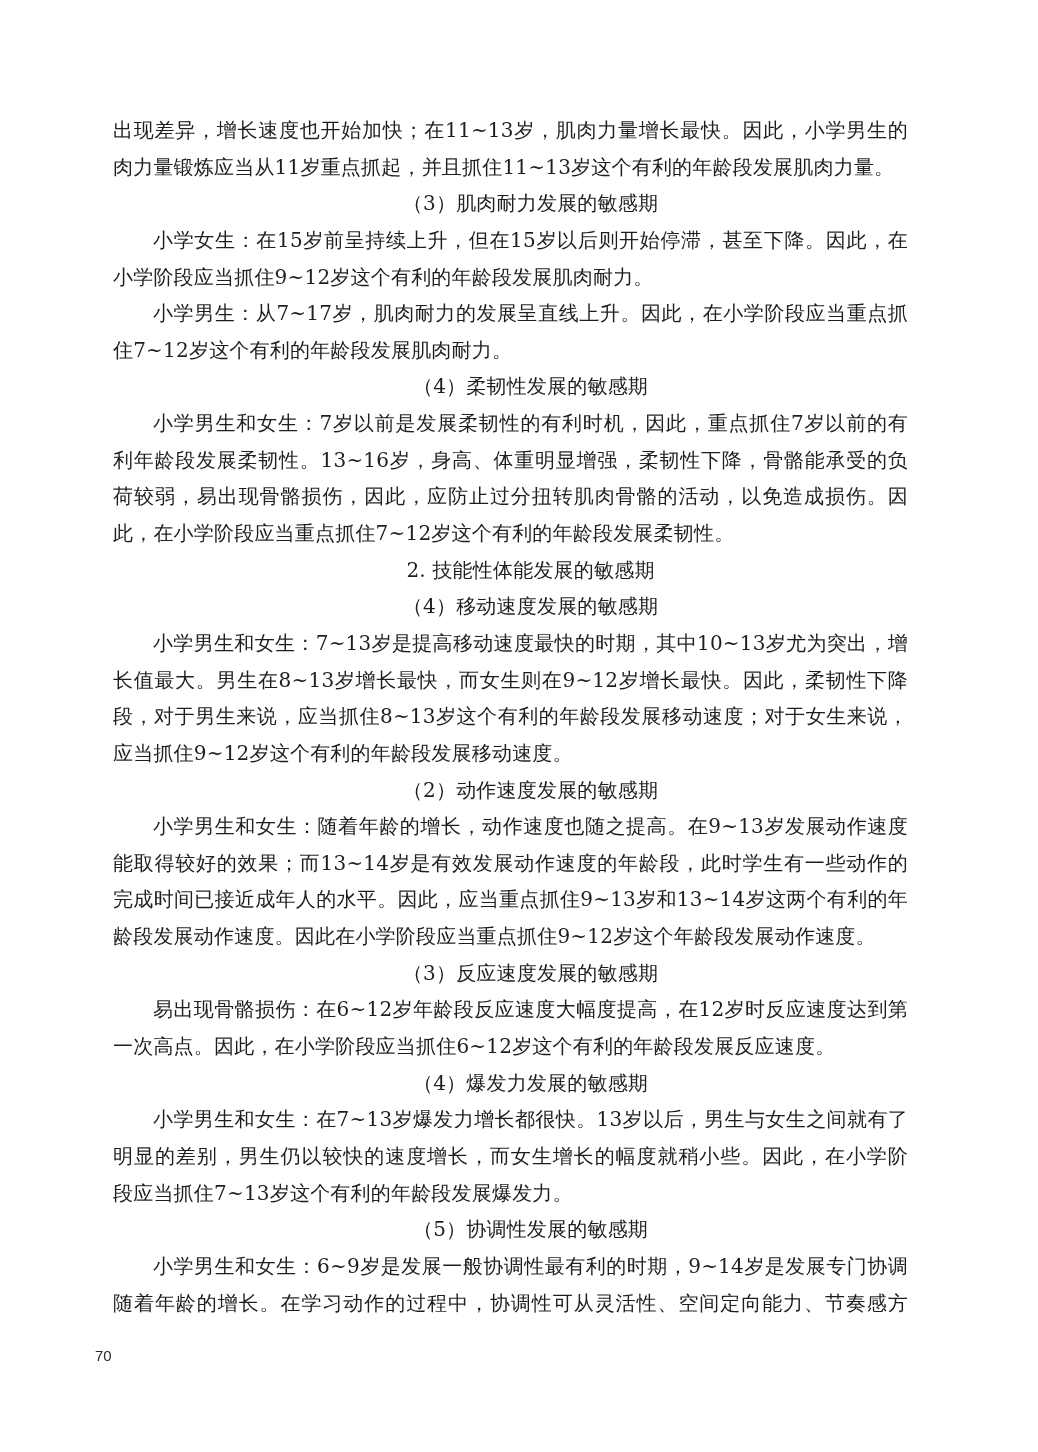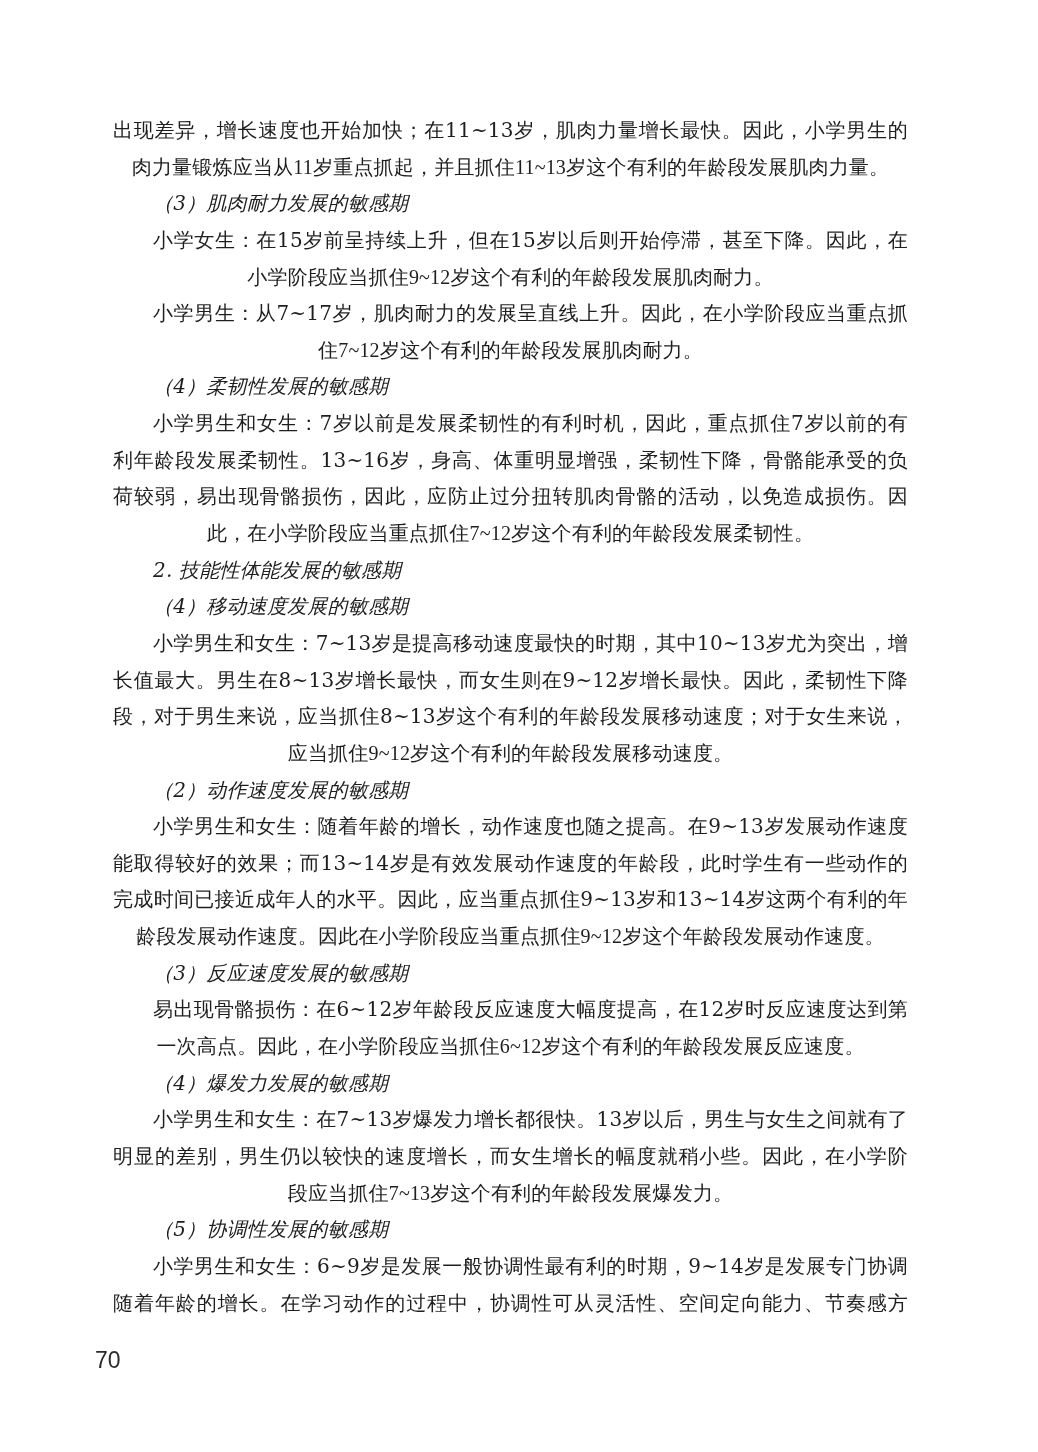--- a/index.html
+++ b/index.html
@@ -39,36 +39,34 @@
   
   .line.first {
     white-space: normal;
     text-indent: 2em;
     text-align: justify;
     text-align-last: justify;
   }
   
   .line.end {
     white-space: normal;
-    text-align: center;
-    font-family: Liberation Serif, serif;
+    text-align: left;
   }
   
   .line.heading {
     white-space: normal;
     text-indent: 2em;
-    text-align: left;
-    font-style: italic;
+    text-align: center;
   }
   .page-number {
     position: absolute;
     left: 95px;
     top: 1347px;
     font-family: "Liberation Sans", "DejaVu Sans", sans-serif;
-    font-size: 23px;
+    font-size: 15px;
     color: #2a2a2a;
   }
 </style>
 </head>
 <body>
 
 <div class="page">
   <div class="text-block" id="text-block">
       <div class="line flow">出现差异，增长速度也开始加快；在11~13岁，肌肉力量增长最快。因此，小学男生的肌</div>
       <div class="line end">肉力量锻炼应当从11岁重点抓起，并且抓住11~13岁这个有利的年龄段发展肌肉力量。</div>

